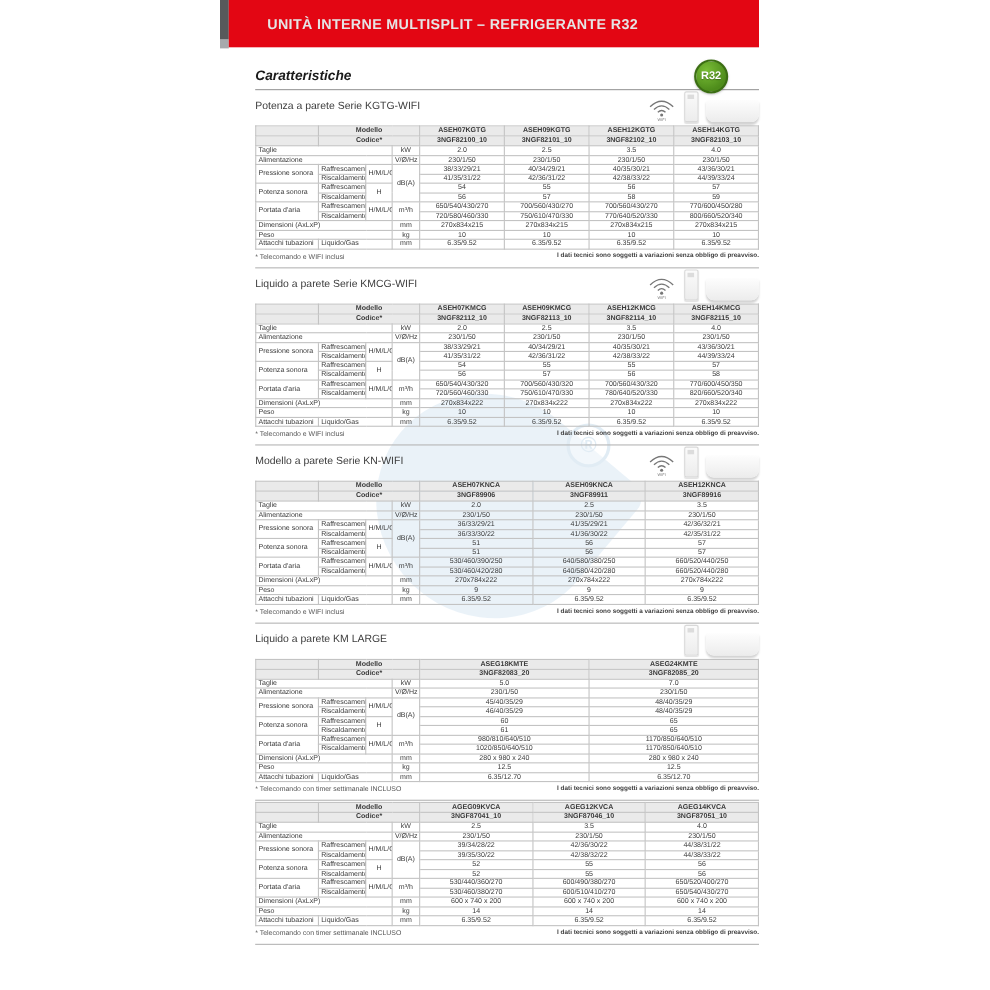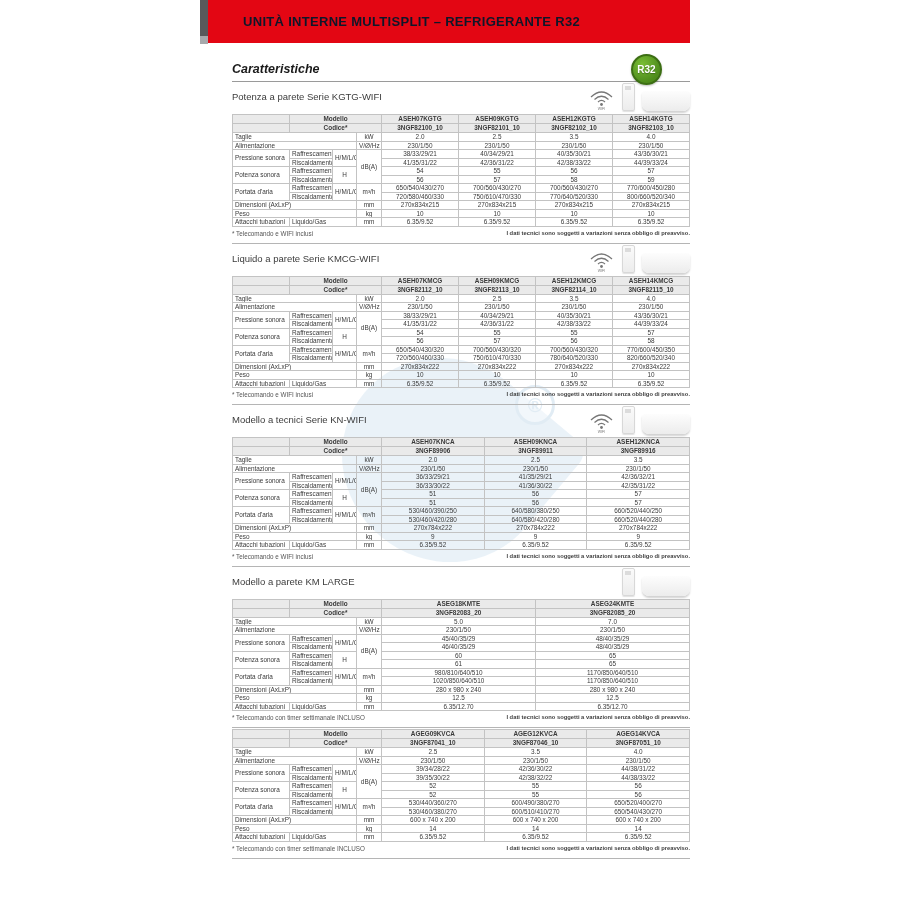--- a/index.html
+++ b/index.html
@@ -7,21 +7,21 @@
     width:900px;height:900px;overflow:hidden;position:relative;
     background:#ffffff;font-family:"Liberation Sans",sans-serif;color:#333;
   }
   
   .top-strip{position:absolute;left:200px;top:0;width:8px;height:36px;background:#58595b;}
   .top-strip2{position:absolute;left:200px;top:36px;width:8px;height:8px;background:#a7a9ac;}
   .banner{
     position:absolute;left:208px;top:0;width:482px;height:43px;background:#e30613;
     display:flex;align-items:center;
   }
-  .banner-title{color:#0f172a;font-weight:bold;font-size:13px;letter-spacing:.3px;padding-left:35px;}
+  .banner-title{color:#e5e5e5;font-weight:bold;font-size:13px;letter-spacing:.3px;padding-left:35px;}
   
   .watermark{position:absolute;left:300px;top:330px;width:330px;height:250px;opacity:.30;pointer-events:none;z-index:0;}
   .wm-drop{position:absolute;left:40px;top:30px;width:210px;height:200px;background:#bcd6ea;
     border-radius:50% 8% 50% 50%;transform:rotate(40deg);}
   .wm-circle{position:absolute;left:215px;top:55px;width:34px;height:34px;border:3px solid #9fc3de;
     border-radius:50%;color:#9fc3de;font-size:20px;font-weight:bold;display:flex;align-items:center;justify-content:center;background:rgba(255,255,255,.4);}
   
   .content{position:absolute;left:232px;top:0;width:458px;z-index:1;}
   .heading-wrap{position:relative;margin-top:62px;}
   .page-heading{font-size:12.5px;font-style:italic;font-weight:bold;color:#1a1a1a;margin:0 0 5px 0;}
@@ -357,21 +357,21 @@
     </tbody>
         </table>
     <div class="footrow">
       <span class="fnote">* Telecomando e WIFI inclusi</span>
       <span class="fright">I dati tecnici sono soggetti a variazioni senza obbligo di preavviso.</span>
     </div>
     <hr class="secline">
   </section>
       <section class="sec">
     <div class="sec-head">
-      <span class="sec-title">Modello a tecnici Serie KN-WIFI</span>
+      <span class="sec-title">Modello a parete Serie KN-WIFI</span>
       <div class="icons">
         <svg width="27" height="25" viewBox="0 0 27 25">
     <path d="M3 11 Q13.5 1 24 11" fill="none" stroke="#777" stroke-width="1.2"></path>
     <path d="M6.5 13.5 Q13.5 7 20.5 13.5" fill="none" stroke="#777" stroke-width="1.2"></path>
     <path d="M10 16 Q13.5 12.8 17 16" fill="none" stroke="#777" stroke-width="1.2"></path>
     <circle cx="13.5" cy="18.5" r="1.4" fill="#777"></circle>
     <text x="13.5" y="24" text-anchor="middle" class="wifi-label">WIFI</text>
   </svg>
         <div class="remote"></div>
         <div class="wall-unit"></div>
@@ -482,21 +482,21 @@
     </tbody>
         </table>
     <div class="footrow">
       <span class="fnote">* Telecomando e WIFI inclusi</span>
       <span class="fright">I dati tecnici sono soggetti a variazioni senza obbligo di preavviso.</span>
     </div>
     <hr class="secline">
   </section>
       <section class="sec">
     <div class="sec-head">
-      <span class="sec-title">Modello a parete KM LARGE</span>
+      <span class="sec-title">Liquido a parete KM LARGE</span>
       <div class="icons">
 
         <div class="remote"></div>
         <div class="wall-unit"></div>
       </div>
     </div>
     <table class="spec">
       <colgroup>
             <col style="width:57px">
             <col style="width:43px">

